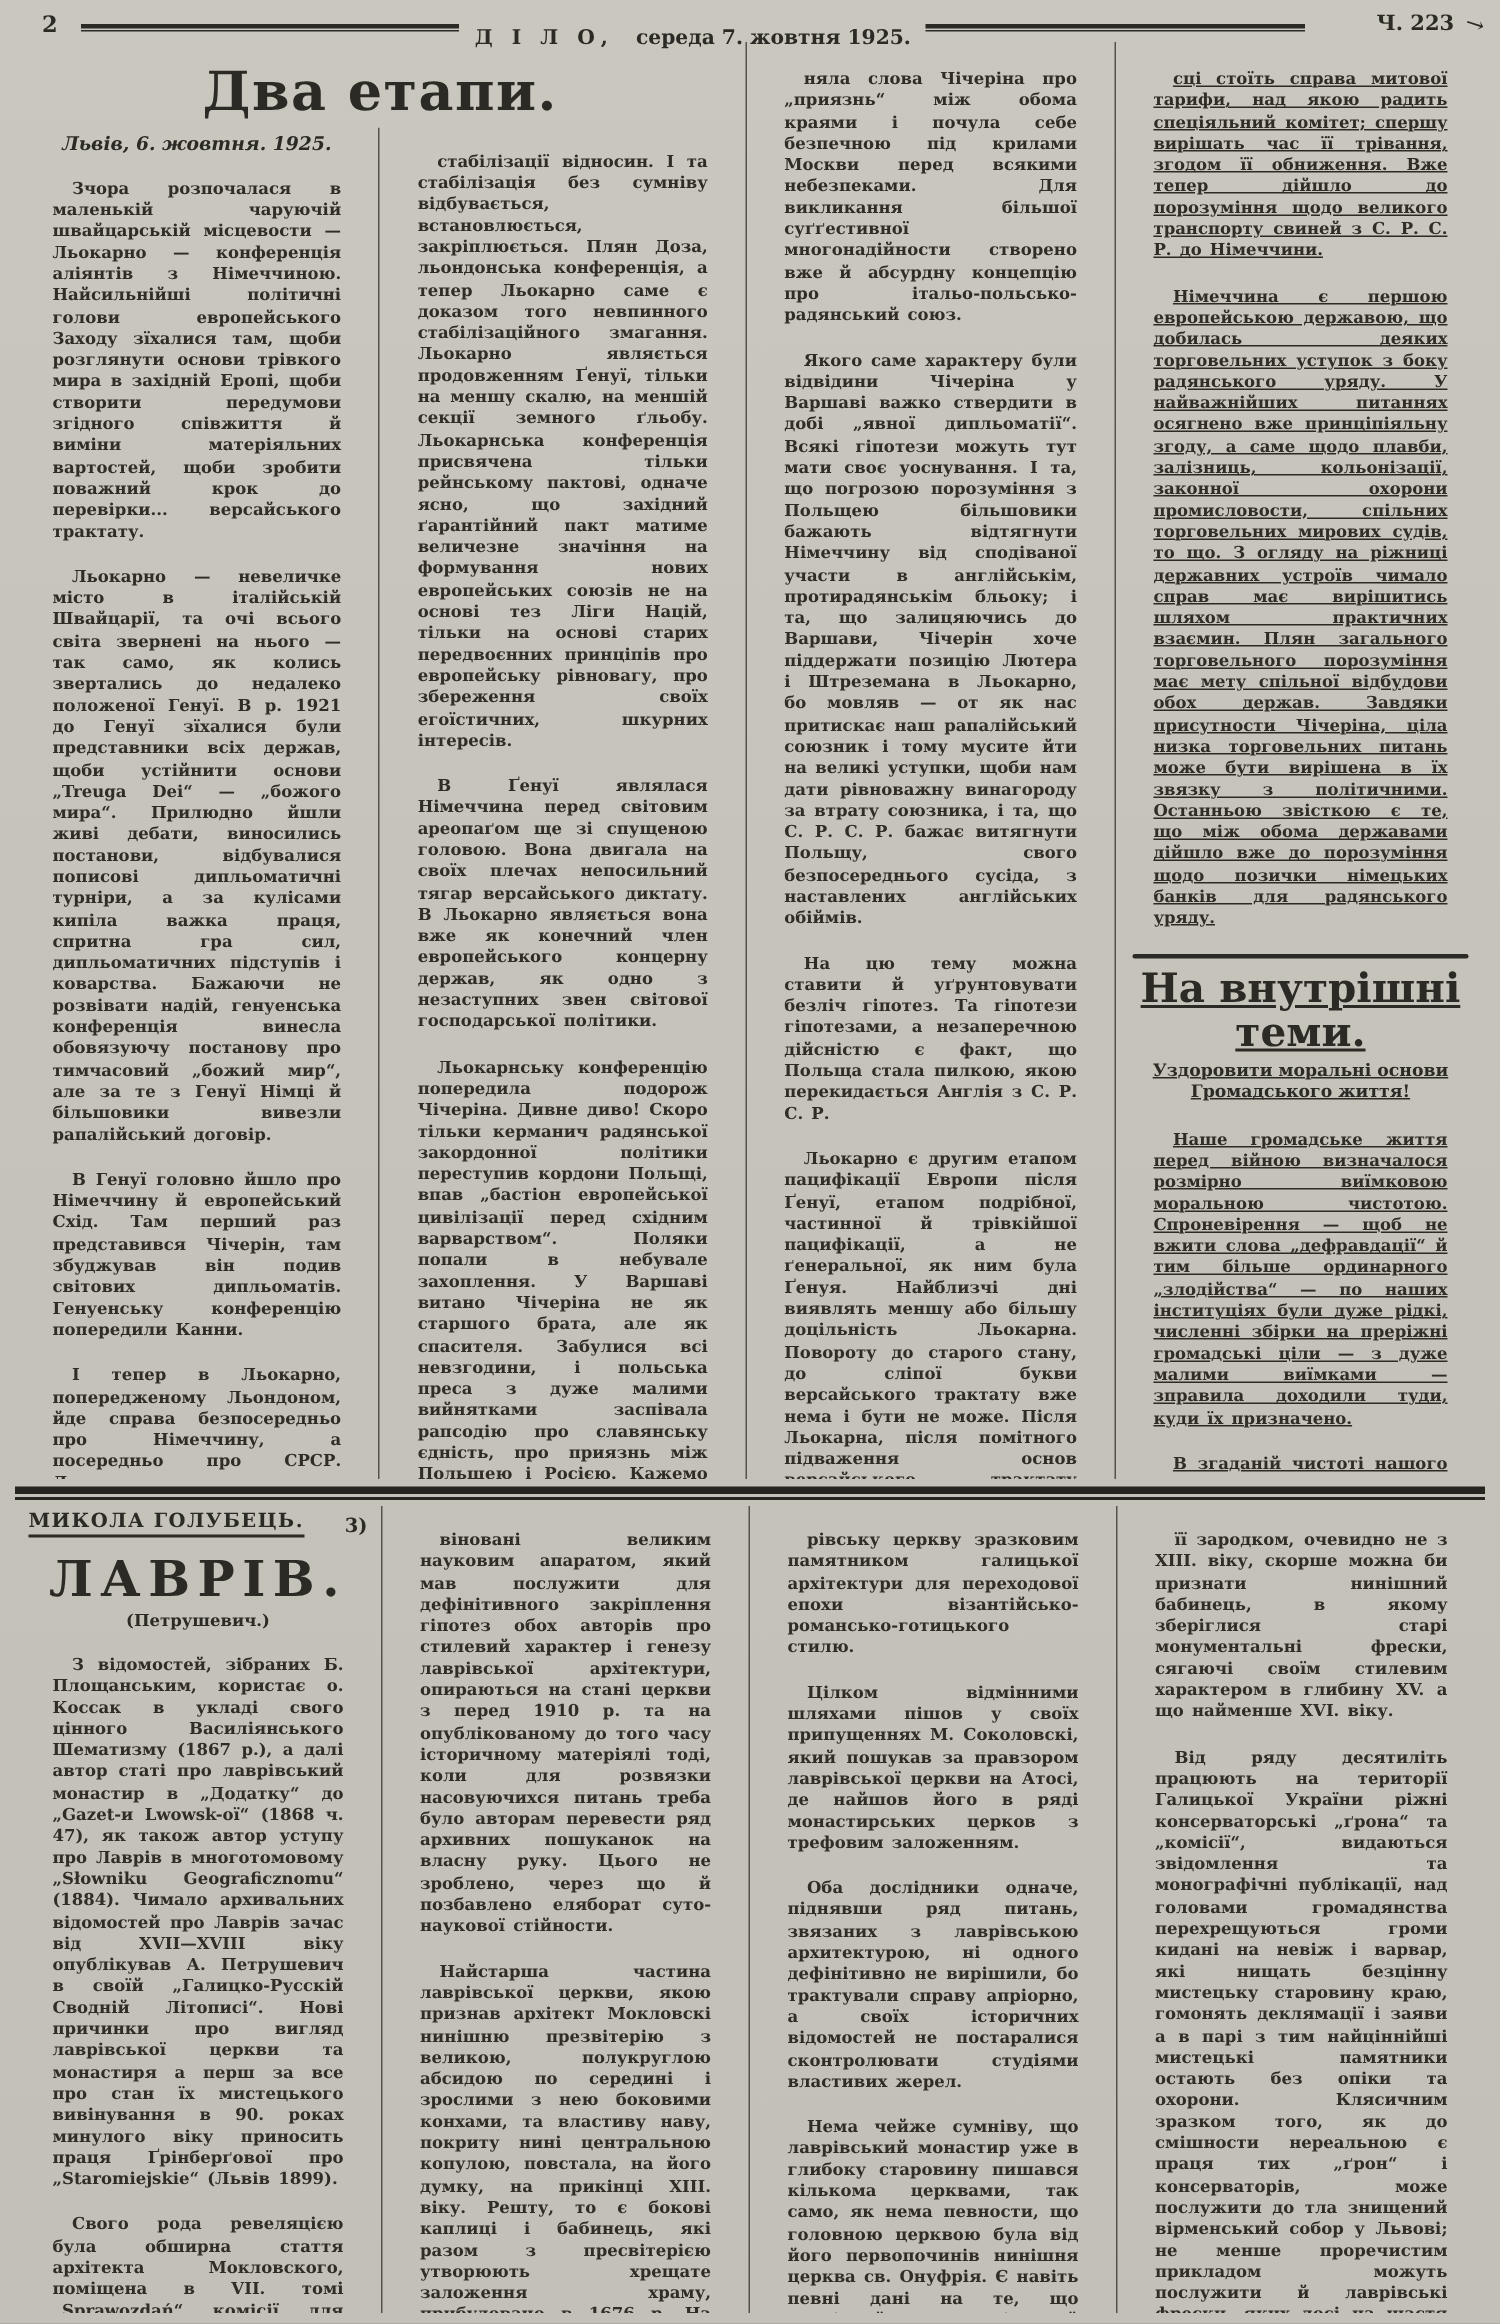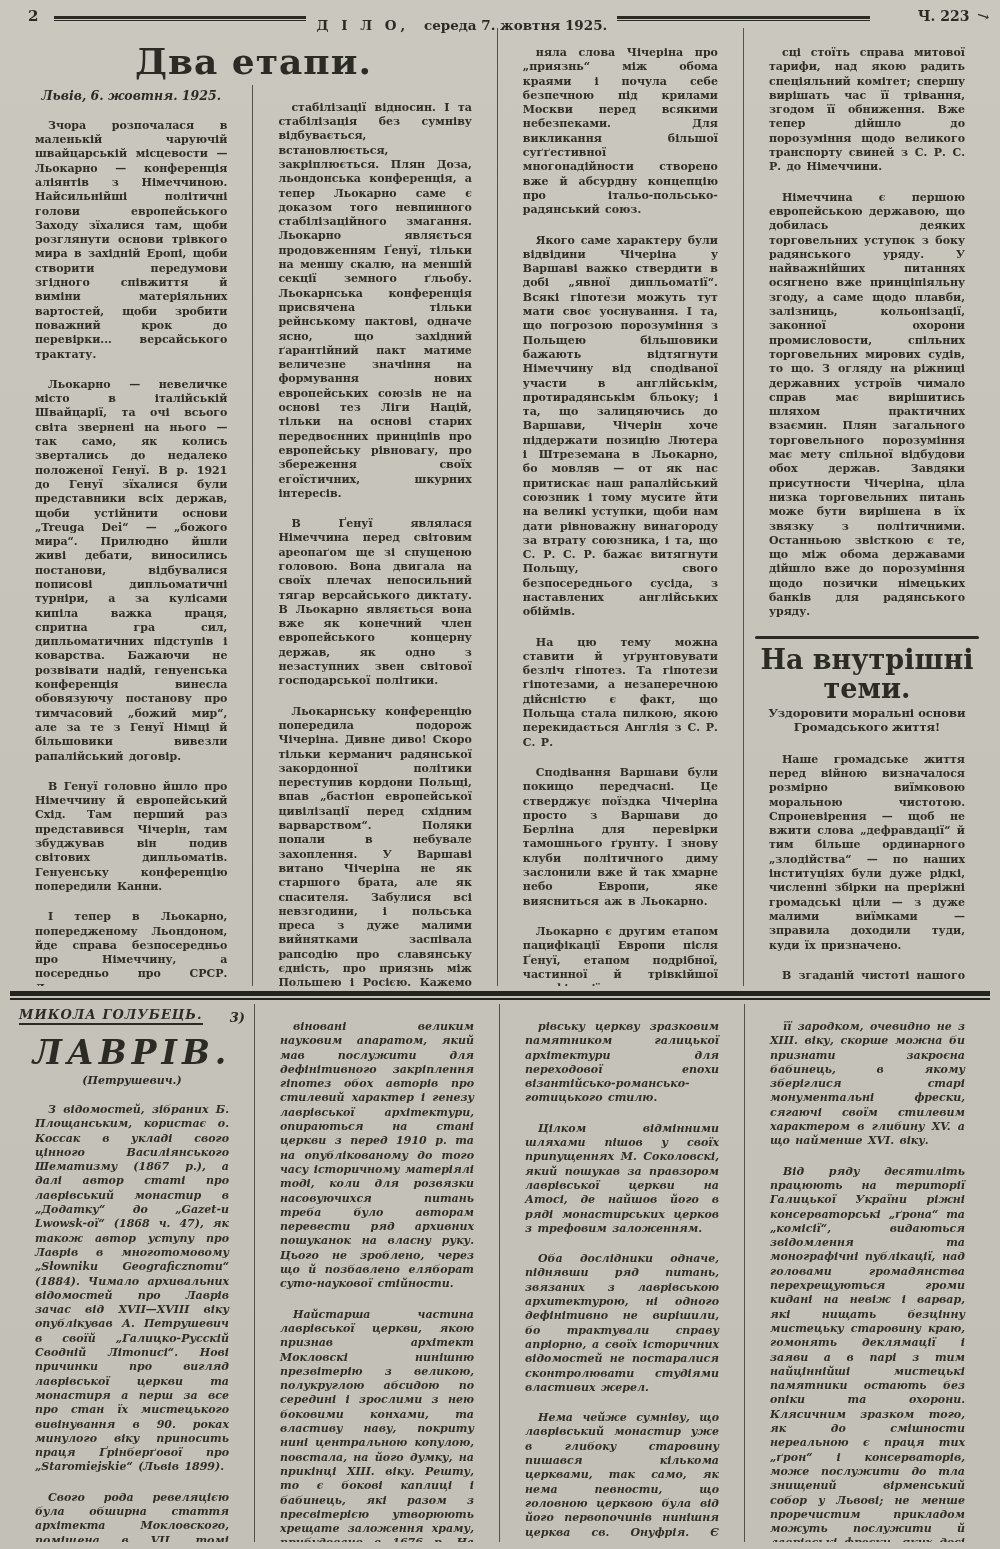--- a/index.html
+++ b/index.html
@@ -21,36 +21,36 @@
   .mh-issue { font-size:14px; font-weight:bold; padding:0 2px 0 6px;margin-left:32px; }
   .mh-arrow { font-size:15px; display:inline-block; transform:rotate(18deg); margin-left:6px; color:#2c2a25;}
   
   .top-section { display:flex; height:958px; padding:0 10px; overflow:hidden; }
   .left-pair { width:492px; display:flex; flex-direction:column; border-right:1px solid #56524a; }
   .headline { text-align:center; font-size:36px; font-weight:bold; letter-spacing:1px; line-height:1.05; padding:0 0 4px 0;margin-top:15px; }
   .pair-cols { flex:1; display:flex; overflow:hidden; }
   .colA { width:50%; border-right:1px solid #56524a; padding:0 9px; overflow:hidden; }
   .colB { width:50%; padding:0 9px; overflow:hidden; display:flex; flex-direction:column; }
   .col3 { width:248px; padding:2px 9px 0 9px; border-right:1px solid #56524a; overflow:hidden; }
-  .col4 { width:248px; padding:2px 9px 0 9px; overflow:hidden; }
+  .col4 { width:248px; padding:2px 9px 0 9px; overflow:hidden;text-decoration:underline; }
   .dateline { text-align:center; font-style:italic; font-weight:bold; font-size:12.5px; margin:3px 0 7px 0; }
   .para { margin:16px; text-indent:13px; text-align:justify; font-size:11px; line-height:1.3; font-weight:bold; word-spacing:1.6px; color:#302d27; }
   
   .small-divider { display:flex; justify-content:space-between; margin:9px 14px; }
   .small-divider span { width:44%; border-top:2px solid #2c2a25; }
   .heavy-rule { height:5px; margin:9px 0 5px 0;
     background:linear-gradient(90deg,#2c2a25 0 42%, #6a665d 42% 45%, #2c2a25 45% 100%); }
   .thin-rule { height:3px; margin:10px 2px 6px 2px; border-radius:2px; background:#2c2a25; }
   .sec-title { text-align:center; font-weight:bold; font-size:21px; line-height:1.18; margin:4px 0 8px 0; }
   .sec-title-big { text-align:center; font-weight:bold; font-size:27px; line-height:1.1; margin:4px 0 2px 0; }
   .sec-sub { text-align:center; font-weight:bold; font-size:11.5px; line-height:1.25; margin:2px 6px 18px 6px; }
   
   .section-band { margin:5px 10px 4px 10px; height:9px; border-top:5px solid #26241f; border-bottom:2px solid #26241f; }
   .feuilleton { display:flex; height:538px; padding:0 10px; overflow:hidden; }
-  .fcol { width:25%; padding:0 9px; border-right:1px solid #56524a; overflow:hidden;font-style:italic; }
+  .fcol { width:25%; padding:0 9px; border-right:1px solid #56524a; overflow:hidden; }
   .fcol:last-child { border-right:none; }
   .f-author-row { display:flex; justify-content:space-between; align-items:flex-end; font-weight:bold; font-size:13px; padding-top:3px; }
   .f-author { border-bottom:2px solid #2c2a25; padding-bottom:1px; letter-spacing:1px; }
   .f-part { font-size:13px; }
   .f-title { text-align:center; font-size:33px; font-weight:bold; letter-spacing:5px; margin:8px 0 2px 0; }
   .f-sub { text-align:center; font-size:11px; font-weight:bold; margin:0 0 8px 0; }
 </style>
 </head>
 <body>
 
@@ -96,21 +96,20 @@
 
         </div>
       </div>
     </div>
 
     <div class="col3">
       <div>
           <p class="para">няла слова Чічеріна про „приязнь“ між обома краями і почула себе безпечною під крилами Москви перед всякими небезпеками. Для викликання більшої суґґестивної многонадійности створено вже й абсурдну концепцію про італьо-польсько-радянський союз.</p>
           <p class="para">Якого саме характеру були відвідини Чічеріна у Варшаві важко ствердити в добі „явної дипльоматії“. Всякі гіпотези можуть тут мати своє уоснування. І та, що погрозою порозуміння з Польщею більшовики бажають відтягнути Німеччину від сподіваної участи в англійськім, протирадянськім бльоку; і та, що залицяючись до Варшави, Чічерін хоче піддержати позицію Лютера і Штреземана в Льокарно, бо мовляв — от як нас притискає наш рапалійський союзник і тому мусите йти на великі уступки, щоби нам дати рівноважну винагороду за втрату союзника, і та, що С. Р. С. Р. бажає витягнути Польщу, свого безпосереднього сусіда, з наставлених англійських обіймів.</p>
           <p class="para">На цю тему можна ставити й уґрунтовувати безліч гіпотез. Та гіпотези гіпотезами, а незаперечною дійсністю є факт, що Польща стала пилкою, якою перекидається Англія з С. Р. С. Р.</p>
-          <p class="para">Сподівання Варшави були покищо передчасні. Це стверджує поїздка Чічеріна просто з Варшави до Берліна для перевірки тамошнього ґрунту. І знову клуби політичного диму заслонили вже й так хмарне небо Европи, яке виясниться аж в Льокарно.</p>
           <p class="para">Льокарно є другим етапом пацифікації Европи після Ґенуї, етапом подрібної, частинної й трівкійшої пацифікації, а не ґенеральної, як ним була Ґенуя. Найблизчі дні виявлять меншу або більшу доцільність Льокарна. Повороту до старого стану, до сліпої букви версайського трактату вже нема і бути не може. Після Льокарна, після помітного підваження основ версайського трактату мусить прийти черга на його корективи там, де це буде найменше болюче для побідників.</p>
         </div>
       <div class="heavy-rule"></div>
       <div class="sec-title">
         <span>Німецько-російське</span><br>
         
       </div>
 
     </div>
 
@@ -154,20 +153,20 @@
     <div class="fcol">
       <div>
           <p class="para">рівську церкву зразковим памятником галицької архітектури для переходової епохи візантійсько-романсько-готицького стилю.</p>
           <p class="para">Цілком відмінними шляхами пішов у своїх припущеннях М. Соколовскі, який пошукав за правзором лаврівської церкви на Атосі, де найшов його в ряді монастирських церков з трефовим заложенням.</p>
           <p class="para">Оба дослідники одначе, піднявши ряд питань, звязаних з лаврівською архитектурою, ні одного дефінітивно не вирішили, бо трактували справу апріорно, а своїх історичних відомостей не постаралися сконтролювати студіями властивих жерел.</p>
           <p class="para">Нема чейже сумніву, що лаврівський монастир уже в глибоку старовину пишався кількома церквами, так само, як нема певности, що головною церквою була від його первопочинів нинішня церква св. Онуфрія. Є навіть певні дані на те, що первісний лаврівський монастир стояв на горі там, де нині монастирське кладовище і каплиця св. Івана Хрестителя, побудована в перших роках XIX ст. на місці старої над стародавніми гробницями і коли де, то там могла находитися, оповита легендою домовина князя Льва... Колиж мова про нинішну головну церкву Лаврова, то</p>
         </div>
     </div>
     <div class="fcol">
       <div>
-          <p class="para">її зародком, очевидно не з XIII. віку, скорше можна би признати закроєна бабинець, в якому зберіглися старі монументальні фрески, сягаючі своїм стилевим характером в глибину XV. а що найменше XVI. віку.</p>
+          <p class="para">її зародком, очевидно не з XIII. віку, скорше можна би признати нинішний бабинець, в якому зберіглися старі монументальні фрески, сягаючі своїм стилевим характером в глибину XV. а що найменше XVI. віку.</p>
           <p class="para">Від ряду десятиліть працюють на території Галицької України ріжні консерваторські „ґрона“ та „комісії“, видаються звідомлення та монографічні публікації, над головами громадянства перехрещуються громи кидані на невіж і варвар, які нищать безцінну мистецьку старовину краю, гомонять деклямації і заяви а в парі з тим найціннійші мистецькі памятники остають без опіки та охорони. Клясичним зразком того, як до смішности нереальною є праця тих „ґрон“ і консерваторів, може послужити до тла знищений вірменський собор у Львові; не менше проречистим прикладом можуть послужити й лаврівські фрески, яких досі на щастя не знищено може тому тільки, що Лаврів задалеко віддалений від „культурного“ центру, остає в опіці „некультурних“ Василіян, на яких стільки уже собак навішано в ріжного рода „sprawozdan-ях“.</p>
           <p class="para">Я умисне подав огляд лаврівської літератури, яка при всіх своїх недомаганнях проречисто говорить, що</p>
         </div>
     </div>
   </div>
 
 </div>
 
 </body></html>

